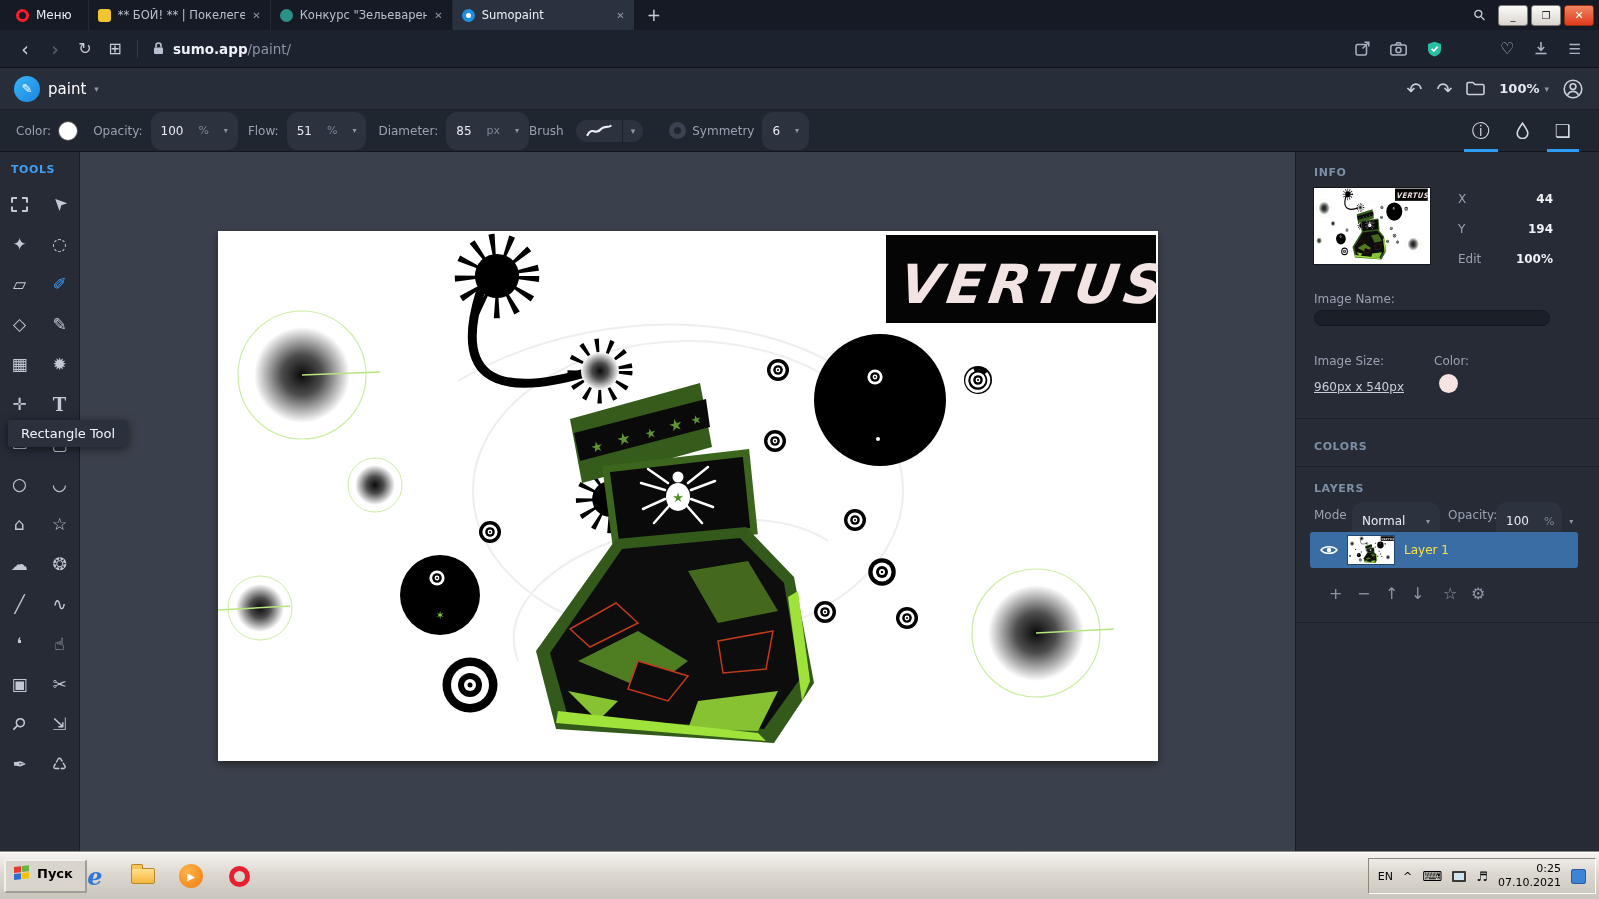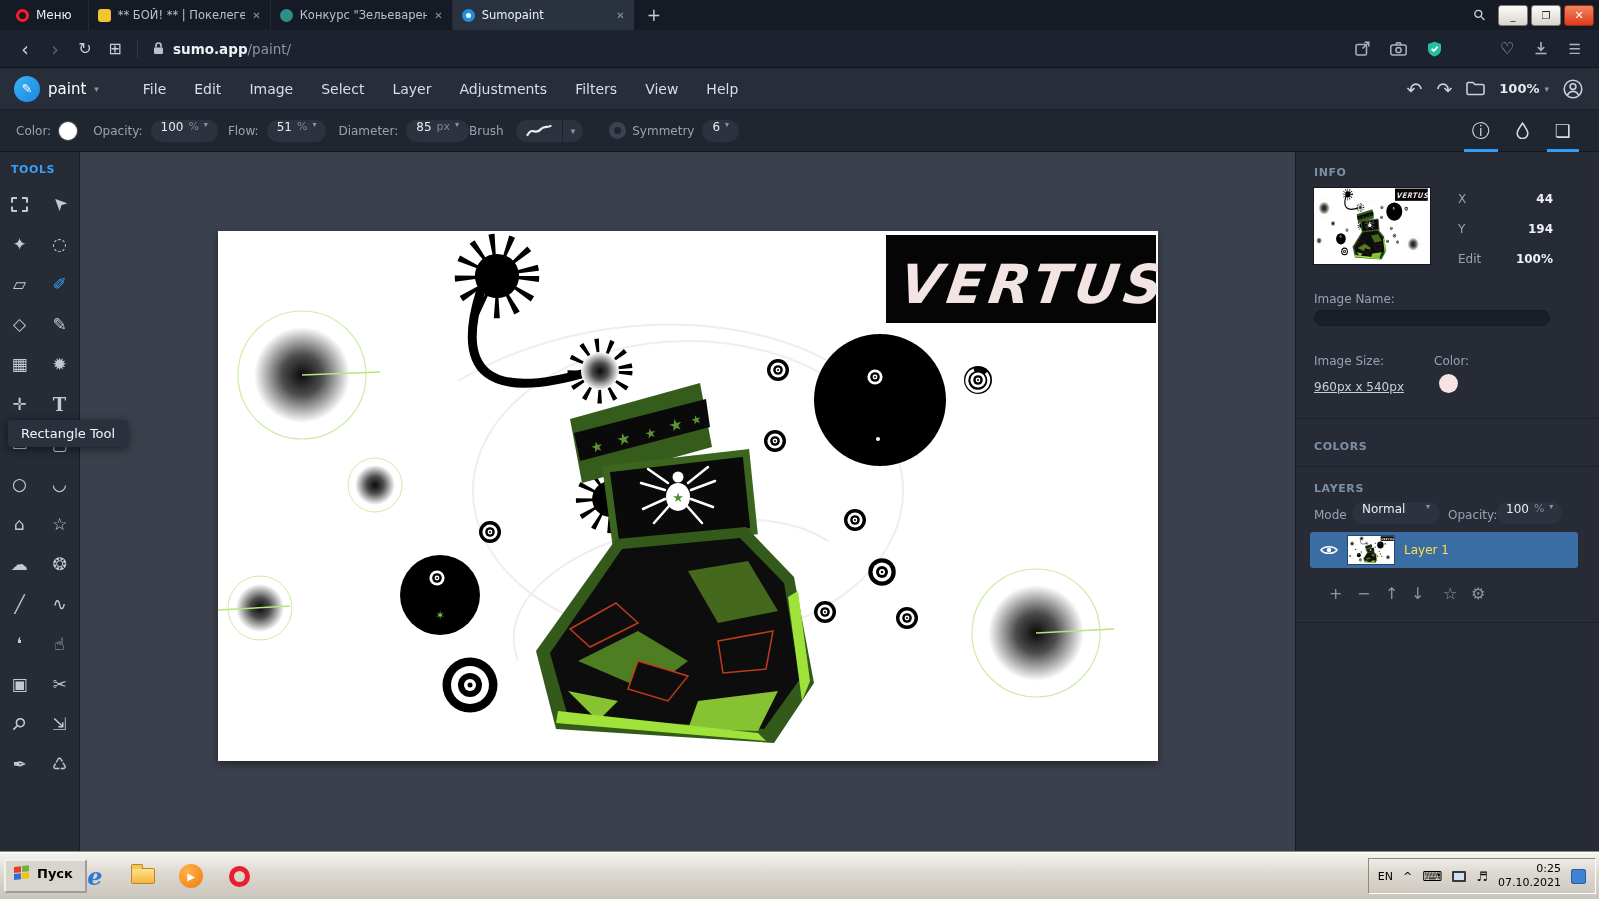--- a/index.html
+++ b/index.html
@@ -47,21 +47,21 @@
   .caret{color:#8d96a8;font-size:9px}
   .menus{display:flex;margin-left:16px}
   .menu-item{padding:0 14px;color:#d9dee8;font-size:14px;line-height:42px}
   .appbar-right{margin-left:auto;display:flex;align-items:center;gap:14px;padding-right:16px;color:#c9cfdb}
   .appbar-right .big{font-size:19px}
   .zoom-ind{display:flex;align-items:center;gap:5px;color:#e6eaf2;font-size:13px;font-weight:bold}
 
   
   #optbar{position:absolute;left:0;top:110px;width:100%;height:42px;background:#20262f;border-bottom:1px solid #12161e;display:flex;align-items:center;padding:0 10px;z-index:17}
   .opt-label{color:#9aa2b2;font-size:12px;margin:0 8px 0 6px}
-  .pill{height:22px;background:#2c333f;border-radius:11px;display:flex;align-items:flex-start;gap:5px;padding:0 10px}
+  .pill{height:38px;background:#2c333f;border-radius:11px;display:flex;align-items:center;gap:15px;padding:0 10px}
   .pill .v{color:#e8ecf3;font-size:12px}
   .pill .u{color:#7e8697;font-size:11px}
   .pill .caret{font-size:8px}
   .swatch{width:18px;height:18px;border-radius:50%;background:#fff;box-shadow:0 0 0 1px #555}
   .brush-pill{height:22px;background:#2c333f;border-radius:11px 0 0 11px;display:flex;align-items:center;padding:0 10px;margin-left:4px}
   .brush-caret{height:22px;background:#2c333f;border-radius:0 11px 11px 0;display:flex;align-items:center;padding:0 8px;border-left:1px solid #1c222b}
   .sym-circle{width:17px;height:17px;border-radius:50%;border:5px solid #3a434f;margin-left:26px}
   .ob-right{margin-left:auto;display:flex;align-items:center;gap:26px;padding-right:18px}
   .ob-ico{height:42px;display:flex;align-items:center;position:relative;color:#d4dae4;font-size:18px}
   .ob-ico.active::after{content:"";position:absolute;left:-8px;right:-8px;bottom:0;height:3px;background:#2f9df5}
@@ -191,31 +191,20 @@
       <span style="font-size:14px">☰</span>
     </div>
   </div>
 
   <div id="appbar">
     <div class="logo">
       <span class="logo-circle">✎</span>
       <span class="logo-name">paint</span>
       <span class="caret">▾</span>
     </div>
-    <div class="menus">
-      <span class="menu-item">File</span>
-      <span class="menu-item">Edit</span>
-      <span class="menu-item">Image</span>
-      <span class="menu-item">Select</span>
-      <span class="menu-item">Layer</span>
-      <span class="menu-item">Adjustments</span>
-      <span class="menu-item">Filters</span>
-      <span class="menu-item">View</span>
-      <span class="menu-item">Help</span>
-    </div>
     <div class="appbar-right">
       <span class="big">↶</span>
       <span class="big">↷</span>
       <svg width="19" height="15" viewBox="0 0 19 15">
           <path d="M1 3 a1.5 1.5 0 0 1 1.5-1.5 H7 L9 3.5 H16.5 A1.5 1.5 0 0 1 18 5 V12 a1.5 1.5 0 0 1 -1.5 1.5 H2.5 A1.5 1.5 0 0 1 1 12 Z" fill="none" stroke="currentColor" stroke-width="1.6"></path>
         </svg>
       <span class="zoom-ind">
         <span>100%</span>
         <span class="caret">▾</span>
       </span>

